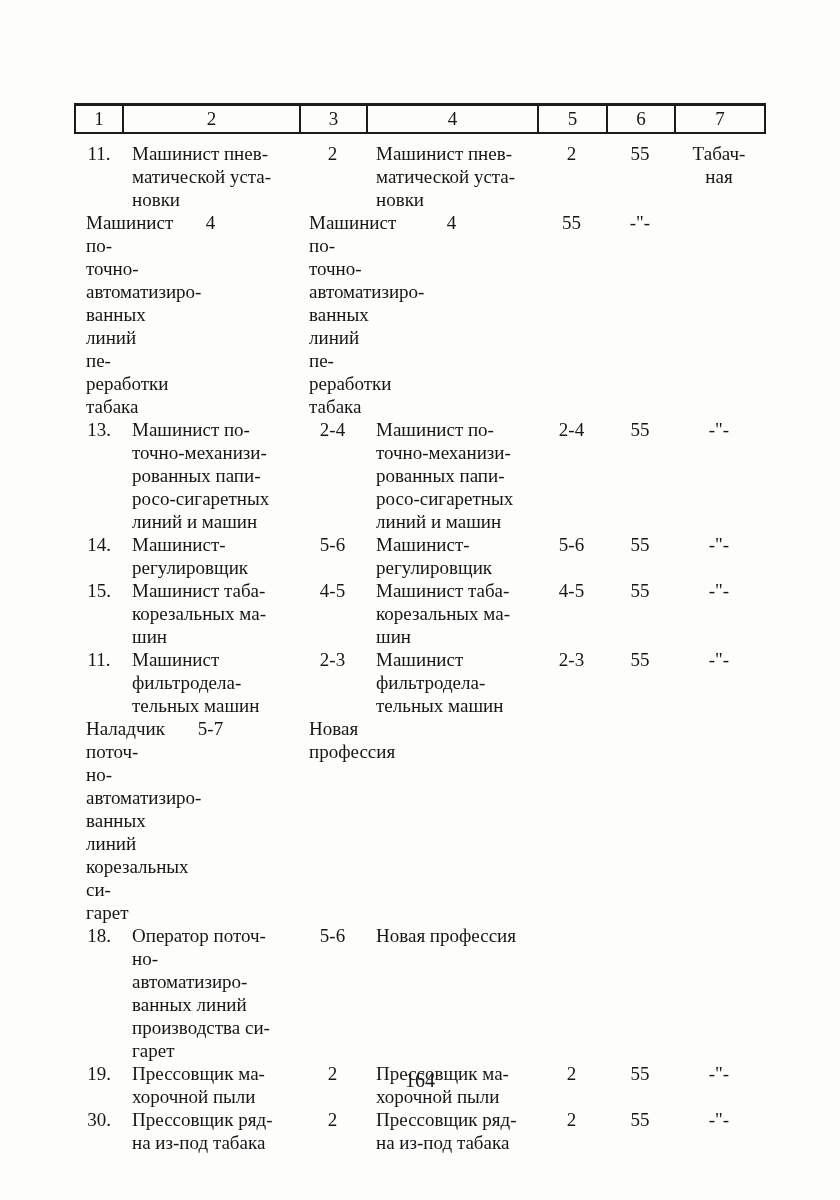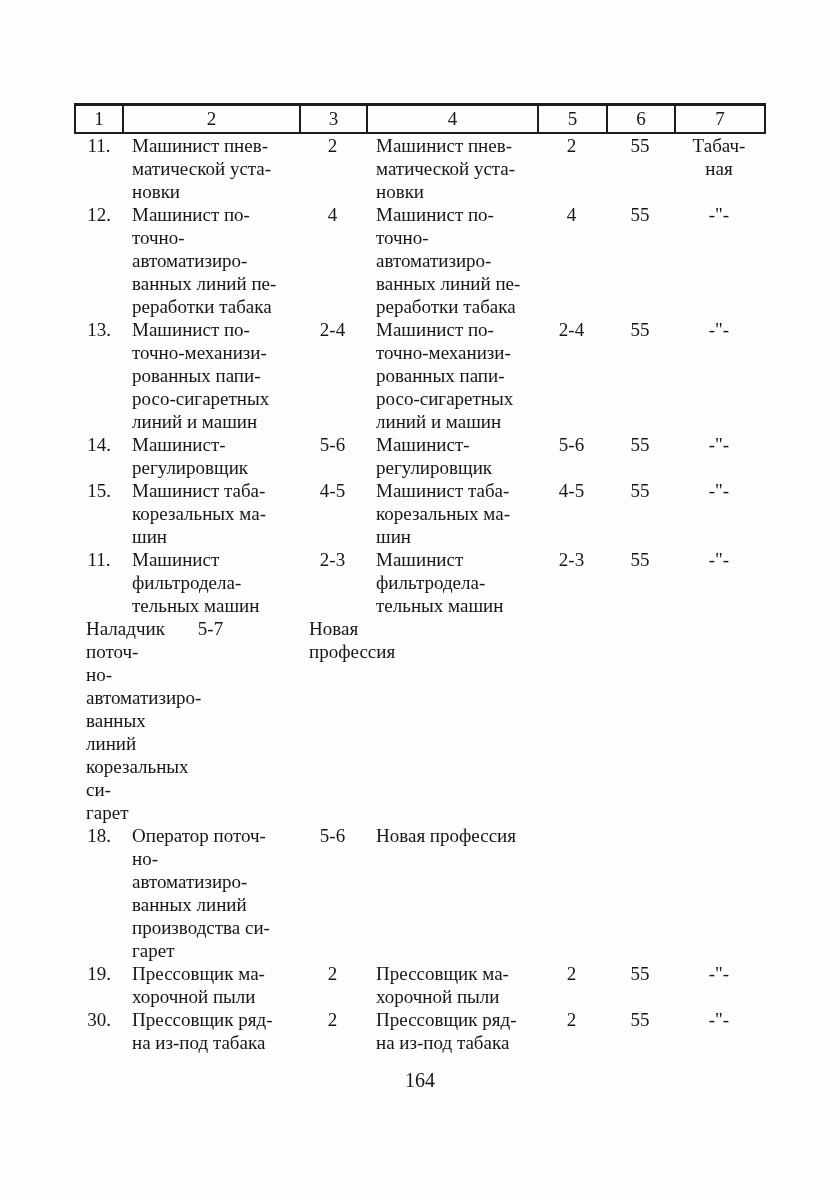--- a/index.html
+++ b/index.html
@@ -32,21 +32,21 @@
   }
   .hc {
     text-align: center;
     font-size: 19px;
     line-height: 26px;
     height: 26px;
     border-left: 2px solid #1c1c1c;
     overflow: hidden;
   }
   .hc:first-child { border-left: none; }
-  .tbody { margin-top: 0; }
+  .tbody { margin-top: 8px; }
   .trow {
     display: grid;
     grid-template-columns: 46px 177px 67px 171px 69px 68px 90px;
   }
   .c {
     font-size: 19px;
     line-height: 23px;
     white-space: pre-line;
   }
   .c-num  { text-align: center; }
@@ -90,21 +90,20 @@
     <div class="c c-namenew">Машинист пнев-
 матической уста-
 новки</div>
     <div class="c c-gradenew">2</div>
     <div class="c c-age">55</div>
     <div class="c c-industry">Табач-
 ная</div>
   </div>
 
   <div class="trow">
-    <div class="c c-num">12.</div>
     <div class="c c-name">Машинист по-
 точно-
 автоматизиро-
 ванных линий пе-
 реработки табака</div>
     <div class="c c-grade">4</div>
     <div class="c c-namenew">Машинист по-
 точно-
 автоматизиро-
 ванных линий пе-

